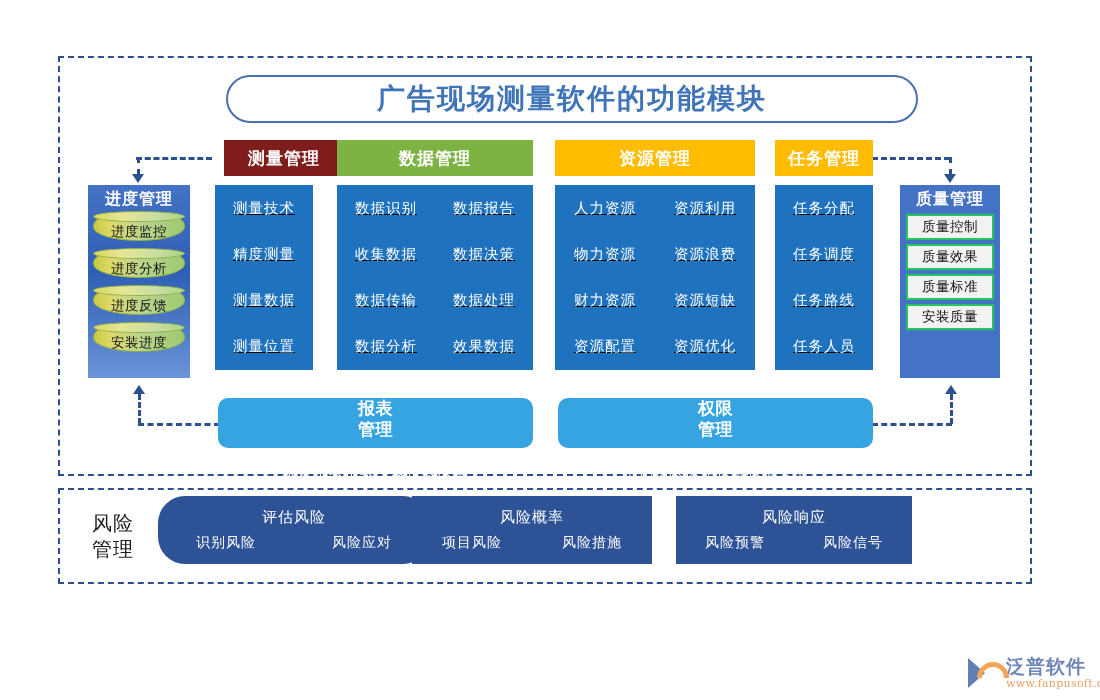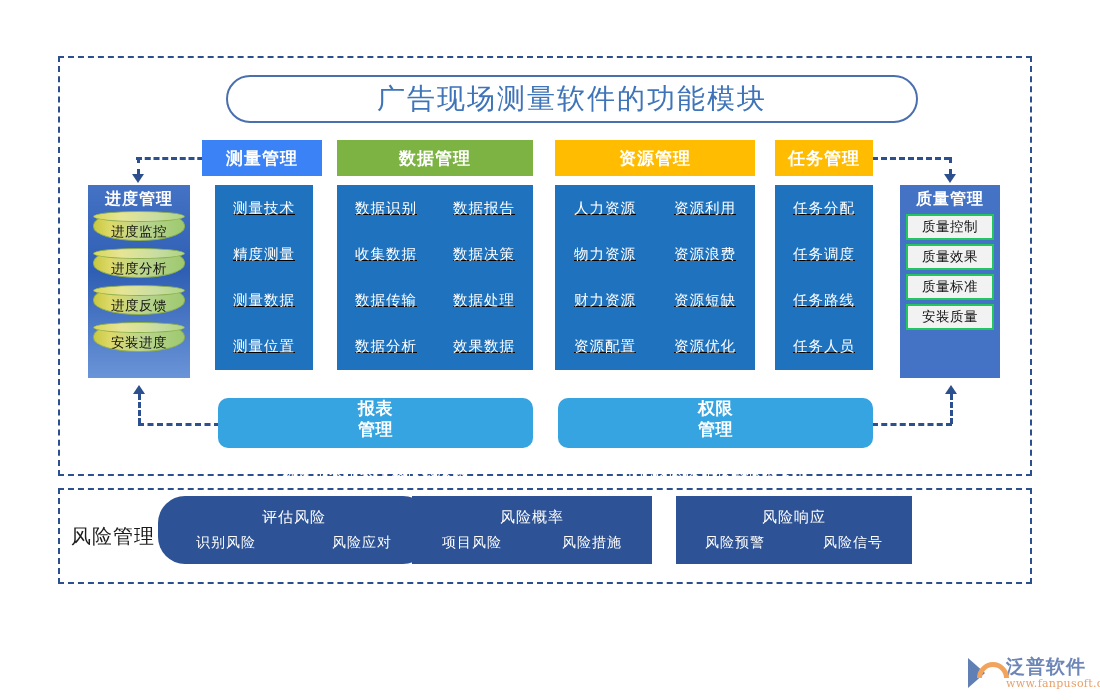--- a/index.html
+++ b/index.html
@@ -24,32 +24,32 @@
 
   
   .title-box{
     position:absolute;left:226px;top:75px;width:692px;height:48px;
     border:2px solid #4a6fae;border-radius:24px;background:#ffffff;
     display:flex;align-items:center;justify-content:center;
     box-sizing:border-box;
   }
   .title-box .t{
     font-family:"DejaVu Serif","Liberation Serif",serif;
-    font-size:28px;color:#3f74b8;letter-spacing:2px;font-weight:400;
+    font-size:28px;color:#3f74b8;letter-spacing:2px;font-weight:700;
   }
 
   
   .tab{
     position:absolute;height:36px;
     display:flex;align-items:center;justify-content:center;
     color:#ffffff;font-size:17px;font-weight:bold;
     font-family:"DejaVu Serif","Liberation Serif",serif;
     letter-spacing:1px;box-sizing:border-box;
   }
-  .tab-measure{left:202px;top:140px;width:120px;background:#3b82f6;}
+  .tab-measure{left:224px;top:140px;width:120px;background:#7f1d1d;}
   .tab-data{left:337px;top:140px;width:196px;background:#7cb342;}
   .tab-resource{left:555px;top:140px;width:200px;background:#ffbc00;}
   .tab-task{left:775px;top:140px;width:98px;background:#ffbc00;}
 
   
   .col{
     position:absolute;background:#1f72bd;top:185px;height:185px;
     box-sizing:border-box;display:flex;flex-direction:column;
     justify-content:center;
   }
@@ -134,21 +134,21 @@
     flex:1;display:flex;align-items:center;justify-content:space-around;
   }
   .lbar .items span{
     color:#ffffff;font-size:14.5px;letter-spacing:1px;white-space:nowrap;
     font-family:"DejaVu Sans","Liberation Sans",sans-serif;
   }
 
   
   .risk-label{
     position:absolute;left:68px;top:500px;width:90px;height:72px;
-    display:flex;align-items:center;justify-content:center;
+    display:flex;flex-direction:column;align-items:center;justify-content:center;
     color:#1b1b1b;font-size:20px;
     font-family:"DejaVu Serif","Liberation Serif",serif;
     line-height:26px;letter-spacing:1px;
   }
   .risk-card{
     position:absolute;top:496px;height:68px;background:#2d5295;
     display:flex;flex-direction:column;justify-content:center;
     box-sizing:border-box;
   }
   .risk-card .rh{

